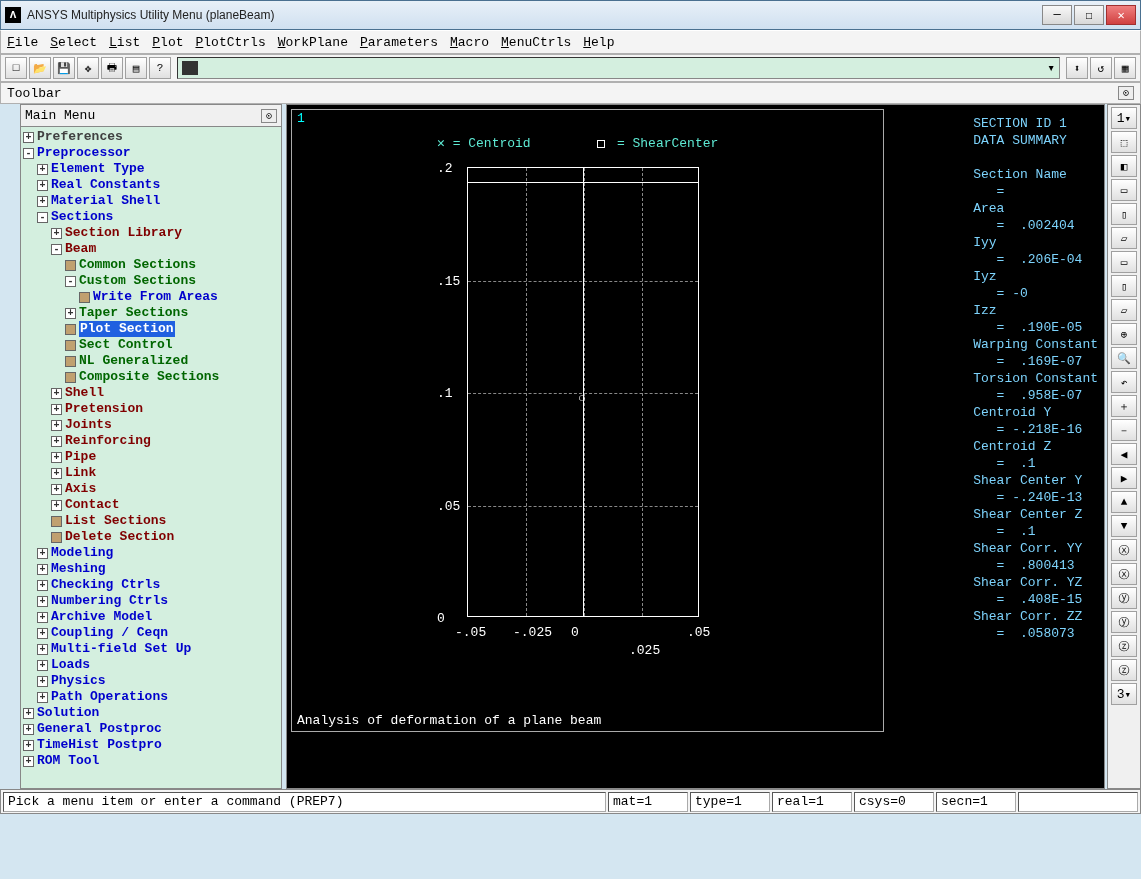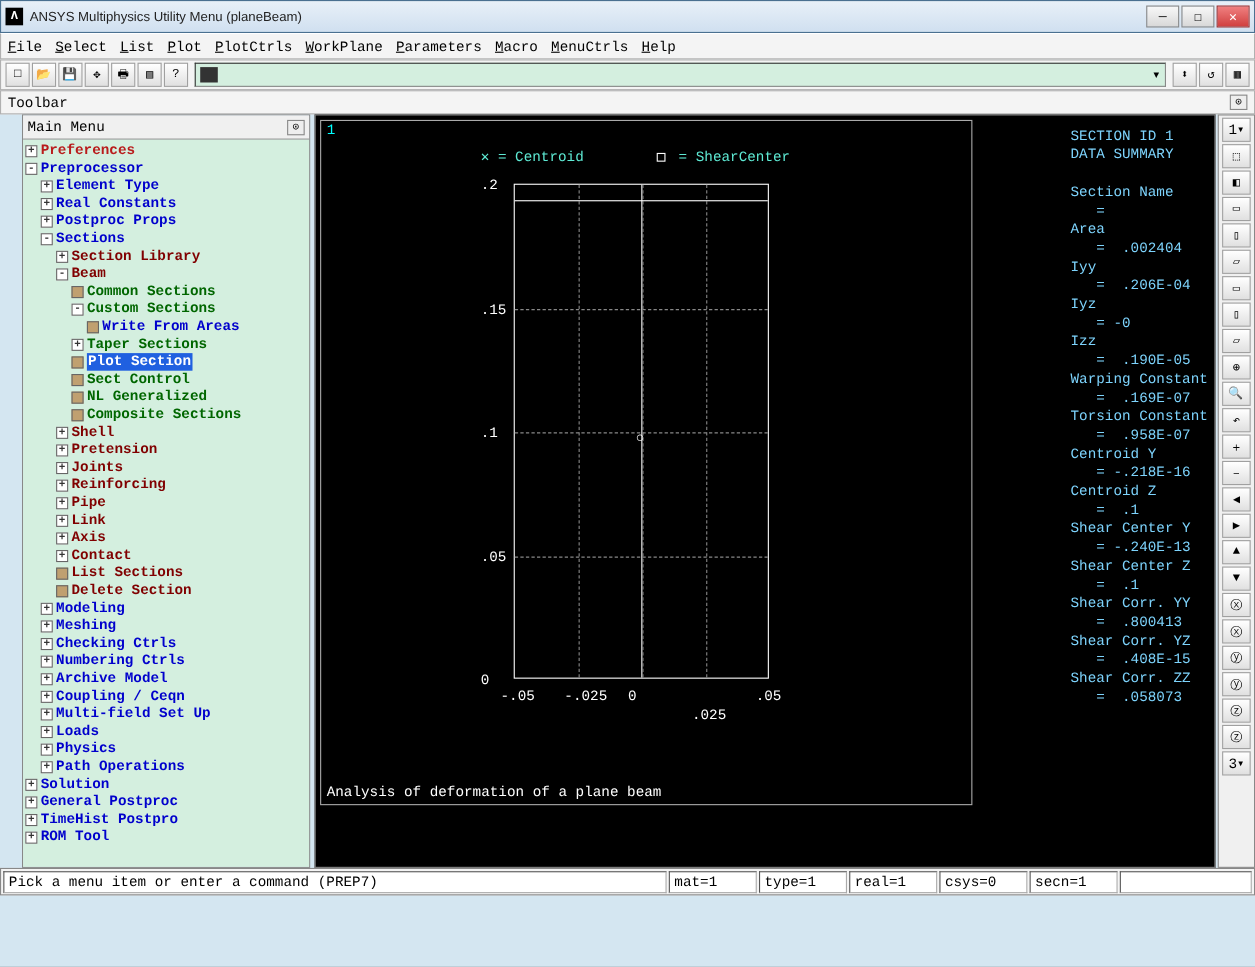--- a/index.html
+++ b/index.html
@@ -31,21 +31,21 @@
 .sidebar { width: 262px; display:flex; flex-direction:column; border:1px solid #888; }
 .sidehdr { height:22px; background:#f0f0f0; border-bottom:1px solid #888; display:flex; align-items:center; justify-content:space-between; padding:0 4px; font-size:13px; }
 .tree { flex:1; background:#d4efdf; overflow:hidden; padding:2px 2px; line-height:16px; font-size:13px; font-weight:bold; }
 .tree .row { white-space:pre; display:flex; align-items:center; height:16px; }
 .tree .ind { display:inline-block; }
 .tree .box { display:inline-block; width:11px; height:11px; border:1px solid #666; background:#fff; text-align:center; line-height:9px; font-size:10px; margin-right:3px; color:#333; }
 .tree .miniicon { display:inline-block; width:11px; height:11px; background:#c0a070; border:1px solid #666; margin-right:3px; }
 .tree .lbl.blue { color:#0000cc; }
 .tree .lbl.darkred { color:#800000; }
 .tree .lbl.green { color:#006600; }
-.tree .lbl.black { color:#b91c1c; }
+.tree .lbl.black { color:#404040; }
 .tree .lbl.sel { background:#2060e0; color:#fff; padding:0 1px; }
 
 .canvaswrap { flex:1; border:1px solid #888; background:#000; position:relative; margin-left:4px; }
 .plot { position:absolute; left:0; top:0; right:0; bottom:0; color:#fff; font-family:"Courier New",monospace; font-size:14px; }
 .plot .framenum { position:absolute; left:10px; top:6px; color:#0ff; }
 .plot .legend { position:absolute; top:30px; left:150px; color:#5eead4; }
 .plot .legend .sq { display:inline-block; width:8px; height:8px; border:1px solid #fff; background:transparent; margin:0 4px; vertical-align:middle; }
 .plot .plotbox { position:absolute; left:180px; top:62px; width:232px; height:450px; border:1px solid #fff; }
 .plot .gridv { position:absolute; top:0; bottom:0; width:0; border-left:1px dashed #888; }
 .plot .gridh { position:absolute; left:0; right:0; height:0; border-top:1px dashed #888; }
@@ -118,21 +118,21 @@
   <div class="sidebar">
     <div class="sidehdr">
       <span>Main Menu</span>
       <span class="collapse">⊙</span>
     </div>
     <div class="tree" id="tree">
         <div class="row"><span class="ind" style="width: 0px;"></span><span class="box">+</span><span class="lbl black">Preferences</span></div>
         <div class="row"><span class="ind" style="width: 0px;"></span><span class="box">-</span><span class="lbl blue">Preprocessor</span></div>
         <div class="row"><span class="ind" style="width: 14px;"></span><span class="box">+</span><span class="lbl blue">Element Type</span></div>
         <div class="row"><span class="ind" style="width: 14px;"></span><span class="box">+</span><span class="lbl blue">Real Constants</span></div>
-        <div class="row"><span class="ind" style="width: 14px;"></span><span class="box">+</span><span class="lbl blue">Postproc Props</span></div>
+        <div class="row"><span class="ind" style="width: 14px;"></span><span class="box">+</span><span class="lbl blue">Material Shell</span></div>
         <div class="row"><span class="ind" style="width: 14px;"></span><span class="box">-</span><span class="lbl blue">Sections</span></div>
         <div class="row"><span class="ind" style="width: 28px;"></span><span class="box">+</span><span class="lbl darkred">Section Library</span></div>
         <div class="row"><span class="ind" style="width: 28px;"></span><span class="box">-</span><span class="lbl darkred">Beam</span></div>
         <div class="row"><span class="ind" style="width: 42px;"></span><span class="miniicon"></span><span class="lbl green">Common Sections</span></div>
         <div class="row"><span class="ind" style="width: 42px;"></span><span class="box">-</span><span class="lbl green">Custom Sections</span></div>
         <div class="row"><span class="ind" style="width: 56px;"></span><span class="miniicon"></span><span class="lbl blue">Write From Areas</span></div>
         <div class="row"><span class="ind" style="width: 42px;"></span><span class="box">+</span><span class="lbl green">Taper Sections</span></div>
         <div class="row"><span class="ind" style="width: 42px;"></span><span class="miniicon"></span><span class="lbl green sel">Plot Section</span></div>
         <div class="row"><span class="ind" style="width: 42px;"></span><span class="miniicon"></span><span class="lbl green">Sect Control</span></div>
         <div class="row"><span class="ind" style="width: 42px;"></span><span class="miniicon"></span><span class="lbl green">NL Generalized</span></div>

